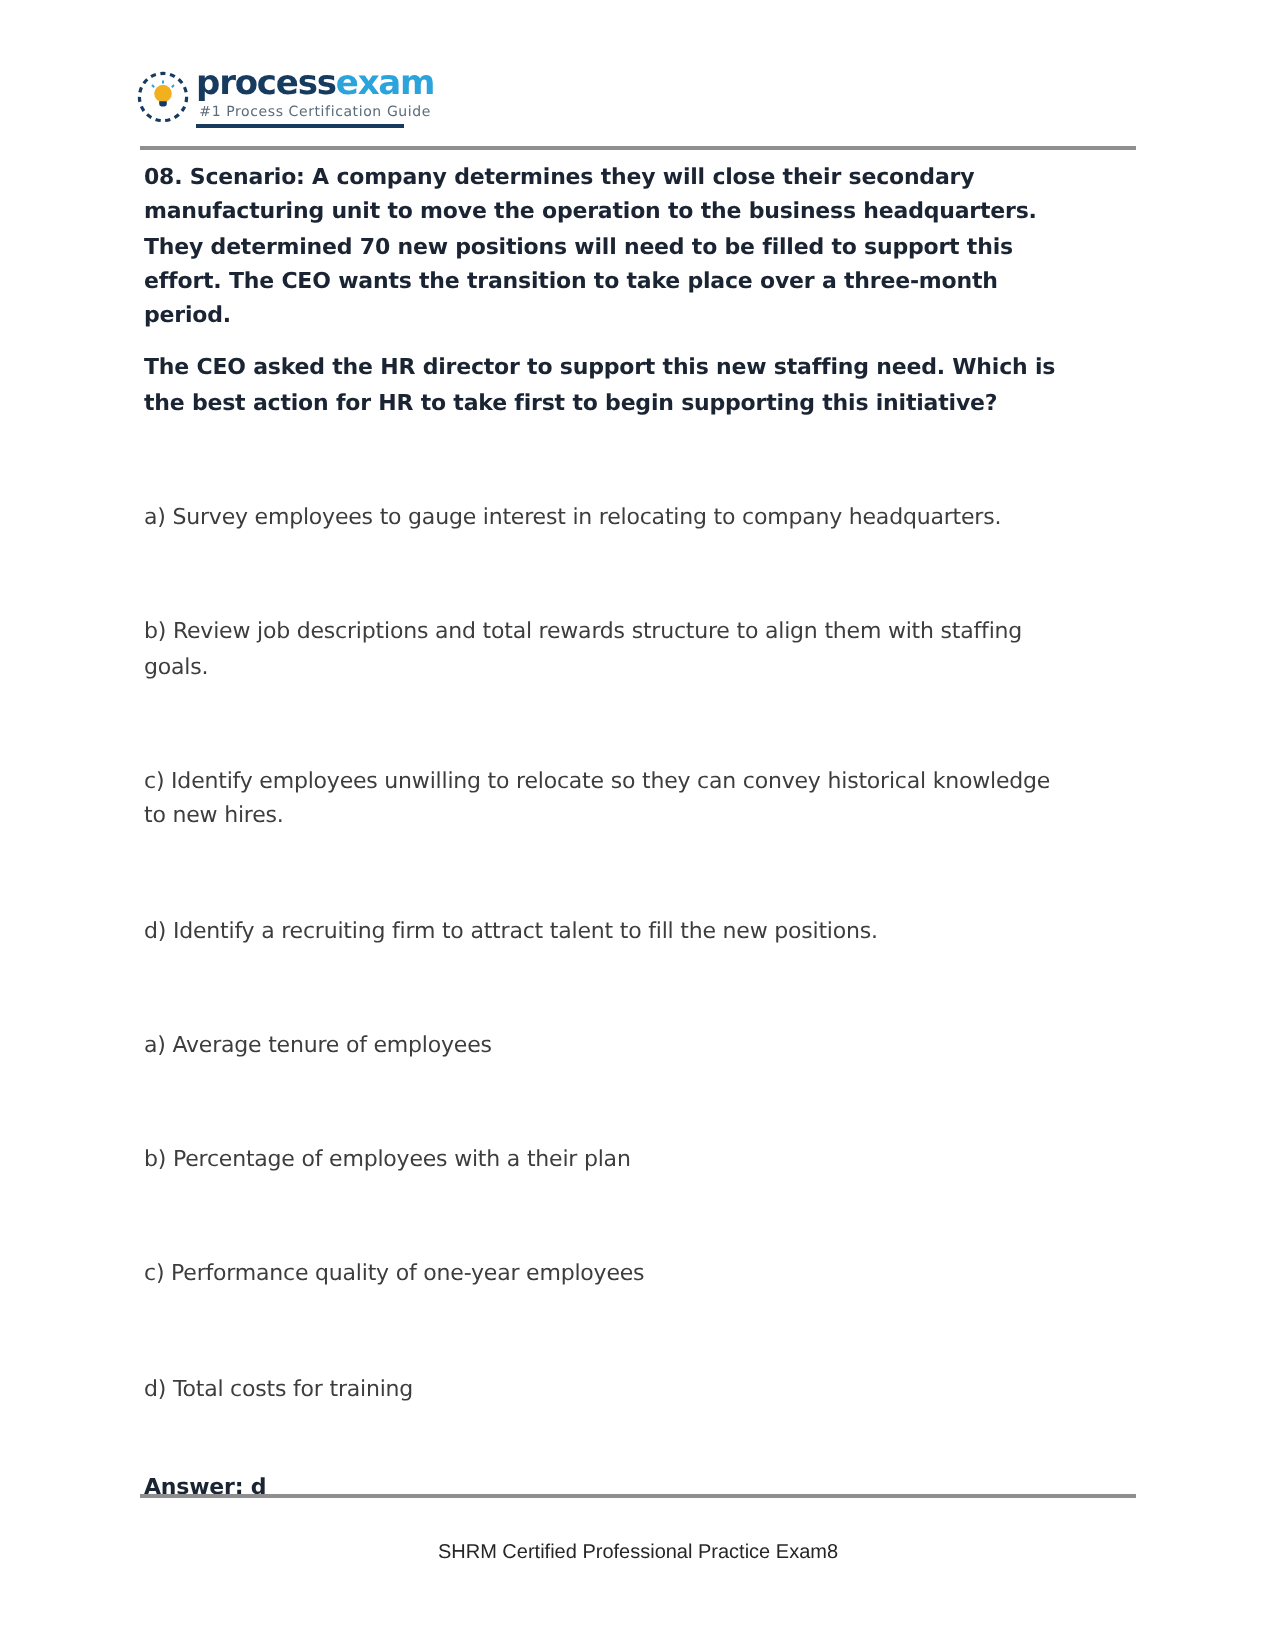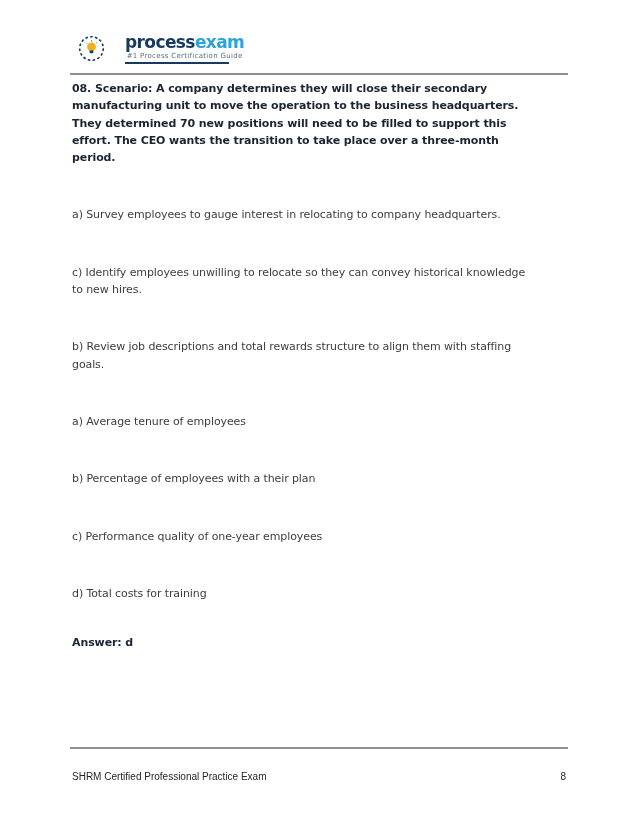--- a/index.html
+++ b/index.html
@@ -23,25 +23,25 @@
   .page {
     position: relative;
     width: 638px;
     height: 826px;
     background: var(--page-bg);
   }
 
   
   .header-logo {
     position: absolute;
-    left: 78px;
+    left: 68px;
     top: 33px;
     display: flex;
     align-items: center;
-    gap: 20px;
+    gap: 3px;
   }
   .logo-icon { flex: 0 0 auto; display: block; }
   .logo-text-block { display: flex; flex-direction: column; }
   .logo-wordmark {
     font-size: 17px;
     font-weight: bold;
     letter-spacing: -0.6px;
     line-height: 18px;
     color: var(--brand-navy);
   }
@@ -106,21 +106,21 @@
     width: 498px;
     height: 2px;
     background: var(--rule);
   }
   .footer-row {
     position: absolute;
     left: 72px;
     top: 771px;
     width: 494px;
     display: flex;
-    justify-content: space-between;
+    justify-content: center;
     align-items: baseline;
     font-family: "Liberation Sans", sans-serif;
     font-size: 10px;
     color: var(--footer-text);
   }
 </style>
 </head>
 <body>
 
 <div class="page">
@@ -142,26 +142,29 @@
   <div class="header-rule"></div>
 
   <main class="content">
 
     <p class="q-bold scenario">08. Scenario: A company determines they will close their secondary
 manufacturing unit to move the operation to the business headquarters.
 They determined 70 new positions will need to be filled to support this
 effort. The CEO wants the transition to take place over a three-month
 period.</p>
 
+    <p class="q-bold prompt">The CEO asked the HR director to support this new staffing need. Which is
+the best action for HR to take first to begin supporting this initiative?</p>
 
     <p class="opt">a) Survey employees to gauge interest in relocating to company headquarters.</p>
+    <p class="opt">b) Review job descriptions and total rewards structure to align them with staffing
+goals.</p>
     <p class="opt">c) Identify employees unwilling to relocate so they can convey historical knowledge
 to new hires.</p>
-    <p class="opt">b) Review job descriptions and total rewards structure to align them with staffing
-goals.</p>
+    <p class="opt">d) Identify a recruiting firm to attract talent to fill the new positions.</p>
 
 
 
     <p class="opt">a) Average tenure of employees</p>
     <p class="opt">b) Percentage of employees with a their plan</p>
     <p class="opt">c) Performance quality of one-year employees</p>
     <p class="opt">d) Total costs for training</p>
 
     <p class="q-bold answer-2">Answer: d</p>
 

